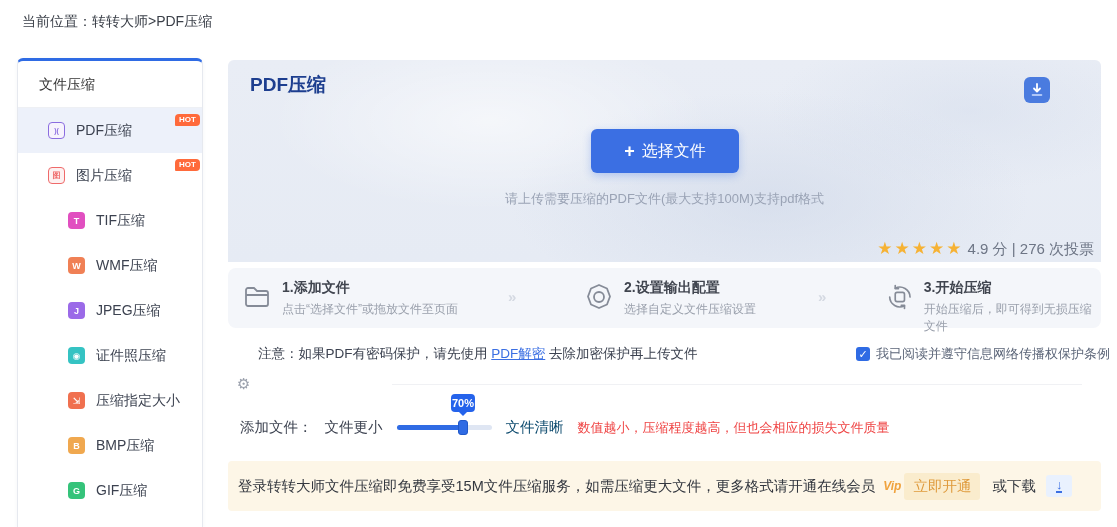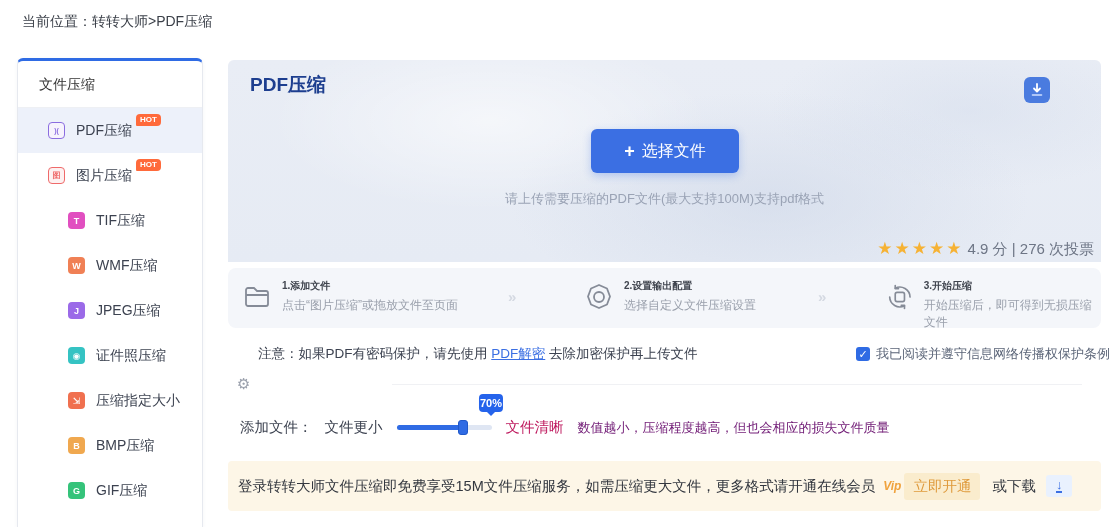--- a/index.html
+++ b/index.html
@@ -17,21 +17,21 @@
   #sidebar-title { padding:15px 0 13px 21px; font-size:14px; color:#333;
     border-bottom:1px solid #eef0f4;font-family:Liberation Serif, serif; }
   .side-item { position:relative; height:45px; display:flex; align-items:center; cursor:pointer; }
   .side-item.lv1 { padding-left:30px; }
   .side-item.lv2 { padding-left:50px; }
   .side-item.active { background:#edf1fa; }
   .side-ic { width:17px; height:17px; border-radius:4px; display:flex; align-items:center;
     justify-content:center; font-size:9px; font-weight:bold; margin-right:11px; flex:0 0 17px; }
   .side-label { font-size:14px; color:#3c4250; }
   .hot { position:absolute; font-size:8px; font-weight:bold; color:#fff; background:#ff6a3b;
-    border-radius:4px 4px 4px 1px; padding:1px 4px 1px; line-height:10px; }
+    border-radius:4px 4px 4px 1px; padding:1px 4px 1px; line-height:10px;margin-left:39px; }
 
   
   #hero { left:228px; top:60px; width:873px; height:202px; border-radius:6px 6px 0 0;
     background:
       radial-gradient(220px 90px at 30% 30%, rgba(255,255,255,.55), rgba(255,255,255,0)),
       radial-gradient(260px 110px at 62% 70%, rgba(202,212,230,.5), rgba(202,212,230,0)),
       radial-gradient(200px 80px at 85% 25%, rgba(210,219,235,.45), rgba(210,219,235,0)),
       linear-gradient(#e9edf5,#e6ebf4); }
   #hero-title { left:250px; top:72px; font-size:19px; font-weight:bold; color:#1d3e8f; }
   #dl-btn { left:1024px; top:77px; width:26px; height:26px; background:#4a7bdf; border-radius:6px;
@@ -41,21 +41,21 @@
     align-items:center; justify-content:center; gap:7px; box-shadow:0 3px 8px rgba(59,111,227,.3); }
   #select-btn .plus { font-size:18px; font-weight:bold; line-height:1; }
   #upload-hint { left:228px; top:190px; width:873px; text-align:center; font-size:13px; color:#9aa3b5; }
   #rating { left:236px; top:238px; width:858px; text-align:right; font-size:15px; color:#6d7585; }
   #rating .stars { color:#f6b234; font-size:17px; letter-spacing:2px; }
 
   
   #steps { left:228px; top:268px; width:873px; height:60px; background:#f4f6fa; border-radius:8px; }
   .step { position:absolute; top:11px; display:flex; gap:10px; }
   .step-ic { width:30px; height:30px; margin-top:3px; color:#858b97; }
-  .step-title { font-size:10px; font-weight:bold; color:#40454f; }
+  .step-title { font-size:14px; font-weight:bold; color:#40454f; }
   .step-desc { font-size:12px; color:#9aa0ac; margin-top:4px; }
   .chev { position:absolute; top:20px; color:#d4d9e2; font-size:15px; font-weight:bold; letter-spacing:1px; }
 
   
   #note { left:230px; top:345px; font-size:13.5px; color:#3c4250;margin-left:28px; }
   #note a { color:#3b6fe3; text-decoration:underline; cursor:pointer; }
   #agree { left:856px; top:345px; display:flex; align-items:center; gap:6px; cursor:pointer; }
   #agree-box { width:14px; height:14px; background:#2f6be4; border-radius:3px; color:#fff;
     font-size:11px; line-height:14px; text-align:center; }
   #agree-label { font-size:13px; color:#5b6activity578; color:#5b6578; }
@@ -66,25 +66,25 @@
   #settings-title { font-size:14.5px; font-weight:bold; color:#33373f; }
   #settings-line { left:392px; top:384px; width:690px; height:1px; background:#f0f1f4; }
   #slider-row { left:240px; top:418px; display:flex; align-items:center; }
   #slider-label { font-size:14.5px; color:#3c4250; }
   #slider-left { font-size:14.5px; color:#3c4250; margin-left:12px; }
   #track { position:relative; width:95px; height:5px; background:#dfe6f3; border-radius:3px; margin:0 14px; }
   #track-fill { position:absolute; left:0; top:0; height:5px; width:70%; background:#2f6be4; border-radius:3px; }
   #thumb { position:absolute; left:70%; top:-5px; width:10px; height:15px; margin-left:-5px;
     background:#2f6be4; border:1px solid #2058c9; border-radius:3px; cursor:pointer; }
   #tooltip { position:absolute; left:70%; top:-31px; transform:translateX(-50%); background:#2563eb;
-    color:#fff; font-size:11px; font-weight:bold; padding:3px 1px; border-radius:4px; white-space:nowrap;margin-left:28px; }
+    color:#fff; font-size:11px; font-weight:bold; padding:3px 1px; border-radius:4px; white-space:nowrap; }
   #tooltip:after { content:""; position:absolute; left:50%; bottom:-4px; margin-left:-4px;
     border:4px solid transparent; border-top-color:#2563eb; border-bottom:none; }
-  #slider-right { font-size:14.5px; color:#be185d; }
-  #slider-hint { font-size:13px; color:#701a75; margin-left:14px; }
+  #slider-right { font-size:14.5px; color:#0c4a6e; }
+  #slider-hint { font-size:13px; color:#ef4444; margin-left:14px; }
 
   
   #footer { left:228px; top:461px; width:873px; height:50px; background:#fdf6e7; border-radius:4px;
     display:flex; align-items:center; padding-left:10px; font-size:14.5px; color:#33373f; }
   #vip-ic { color:#f0a23c; font-style:italic; font-weight:bold; font-size:12px; margin:0 3px 0 8px; }
   #vip-btn { color:#df9a3c; background:#faeccd; padding:4px 9px; border-radius:3px;
     font-size:14.5px; cursor:pointer; }
   #footer-mid { margin:0 10px 0 12px; }
   #client-btn { display:flex; align-items:center; gap:4px; background:#e9f1fe; color:#3b6fe3;
     padding:4px 10px; border-radius:3px; font-size:14.5px; cursor:pointer; }
@@ -160,21 +160,21 @@
   <span>4.9 分 | 276 次投票</span>
 </div>
 
 <div id="steps" class="abs">
   <div class="step" style="left:14px">
     <svg class="step-ic" viewBox="0 0 30 30">
       <path d="M4 8 a2 2 0 0 1 2-2 h6 l3 3 h9 a2 2 0 0 1 2 2 v2 H4 z M4 13 h22 v9 a2 2 0 0 1 -2 2 H6 a2 2 0 0 1 -2 -2 z" fill="none" stroke="#858b97" stroke-width="1.8"></path>
     </svg>
     <div>
       <div class="step-title">1.添加文件</div>
-      <div class="step-desc">点击“图片压缩”或拖放文件至页面</div>
+      <div class="step-desc">点击“选择文件”或拖放文件至页面</div>
     </div>
   </div>
   <div class="chev" style="left:280px">»</div>
   <div class="step" style="left:356px">
     <svg class="step-ic" viewBox="0 0 30 30">
       <path d="M15 3 l8 3.5 3 8 -3 8 -8 3.5 -8 -3.5 -3 -8 3 -8 z" fill="none" stroke="#858b97" stroke-width="1.8" stroke-linejoin="round"></path>
       <circle cx="15" cy="15" r="5" fill="none" stroke="#858b97" stroke-width="1.8"></circle>
     </svg>
     <div>
       <div class="step-title">2.设置输出配置</div>

